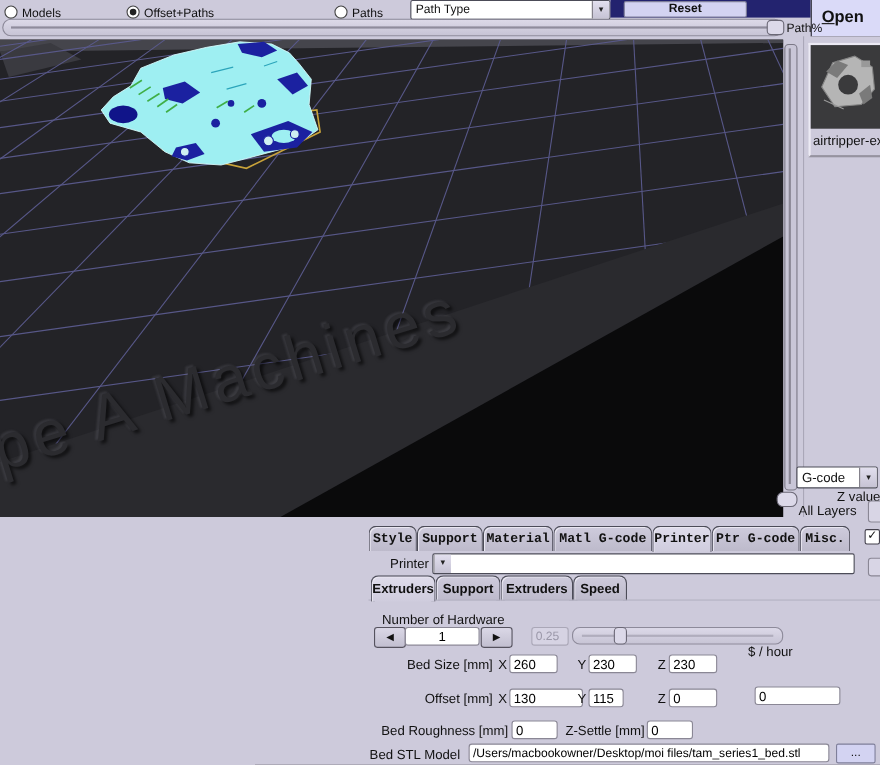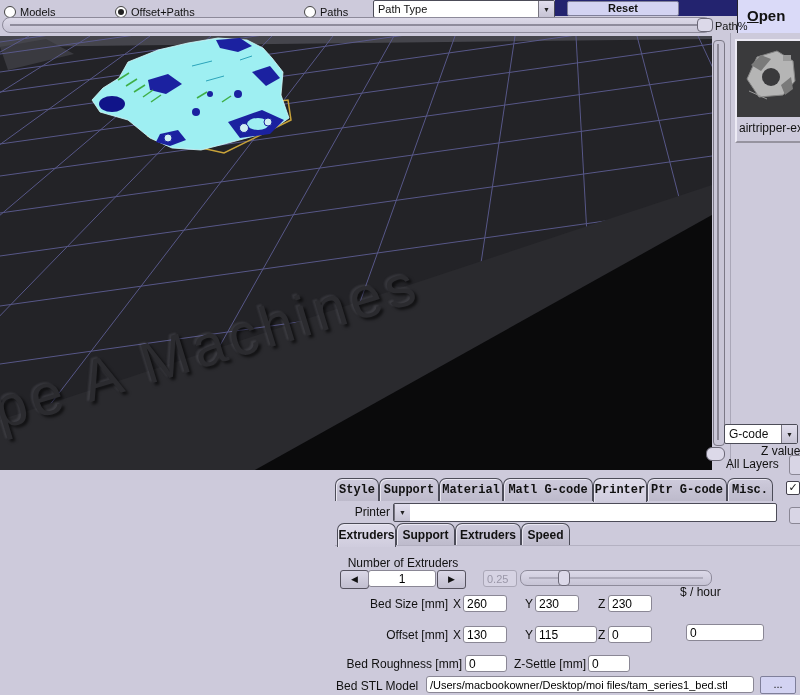--- a/index.html
+++ b/index.html
@@ -203,21 +203,21 @@
   <div class="dd abs" style="left:393px;top:503px;width:382px;height:17px;font-size:12px;">
     <span class="btn">▼</span>
   </div>
 
   <div class="stab active" style="left:337px;width:57px;">Extruders</div>
   <div class="stab" style="left:396px;width:57px;">Support</div>
   <div class="stab" style="left:455px;width:64px;">Extruders</div>
   <div class="stab" style="left:521px;width:47px;">Speed</div>
   <div class="abs" style="left:335px;top:545px;width:465px;height:1px;background:#b4b1c2;"></div>
 
-  <div class="lbl12 abs" style="left:338px;top:556px;width:130px;text-align:center;">Number of Extruders</div>
+  <div class="lbl12 abs" style="left:338px;top:556px;width:130px;text-align:center;">Number of Hardware</div>
   <div class="stepbtn" style="left:340px;top:570px;">◀</div>
   <input class="fld" style="left: 368px; top: 570px; width: 68px; text-align: center;" value="1">
   <div class="stepbtn" style="left:437px;top:570px;">▶</div>
 
   <input class="fld dis" style="left: 483px; top: 570px; width: 34px; font-size: 11px;" disabled="" value="0.25">
   <div class="track abs" style="left:520px;top:570px;width:190px;height:14px;border-radius:7px;">
     <div class="groove abs" style="left:8px;top:6px;width:174px;height:2px;background:#b0adbd;"></div>
   </div>
   <div class="thumb abs" style="left:558px;top:570px;width:10px;height:14px;"></div>
 
@@ -227,23 +227,23 @@
   <div class="lbl12 abs" style="left:525px;top:597px;">Y</div>
   <input class="fld" style="left: 535px; top: 595px; width: 44px;" value="230">
   <div class="lbl12 abs" style="left:598px;top:597px;">Z</div>
   <input class="fld" style="left: 608px; top: 595px; width: 44px;" value="230">
 
   <div class="lbl12 abs" style="left:680px;top:585px;">$ / hour</div>
   <input class="fld" style="left: 686px; top: 624px; width: 78px;" value="0">
 
   <div class="lbl12 abs" style="left:350px;top:628px;width:98px;text-align:right;">Offset [mm]</div>
   <div class="lbl12 abs" style="left:453px;top:628px;">X</div>
-  <input class="fld" style="left: 463px; top: 626px; width: 44px;" value="130">
+  <input class="fld" style="left: 463px; top: 626px; width: 67px;" value="130">
   <div class="lbl12 abs" style="left:525px;top:628px;">Y</div>
-  <input class="fld" style="left: 535px; top: 626px; width: 62px;" value="115">
+  <input class="fld" style="left: 535px; top: 626px; width: 32px;" value="115">
   <div class="lbl12 abs" style="left:598px;top:628px;">Z</div>
   <input class="fld" style="left: 608px; top: 626px; width: 44px;" value="0">
 
   <div class="lbl12 abs" style="left:340px;top:657px;width:122px;text-align:right;">Bed Roughness [mm]</div>
   <input class="fld" style="left: 465px; top: 655px; width: 42px;" value="0">
   <div class="lbl12 abs" style="left:514px;top:657px;width:70px;text-align:right;">Z-Settle [mm]</div>
   <input class="fld" style="left: 588px; top: 655px; width: 42px;" value="0">
 
   <div class="lbl12 abs" style="left:336px;top:679px;">Bed STL Model</div>
   <input class="fld" style="left: 426px; top: 676px; width: 328px; font-size: 11px;" value="/Users/macbookowner/Desktop/moi files/tam_series1_bed.stl">

